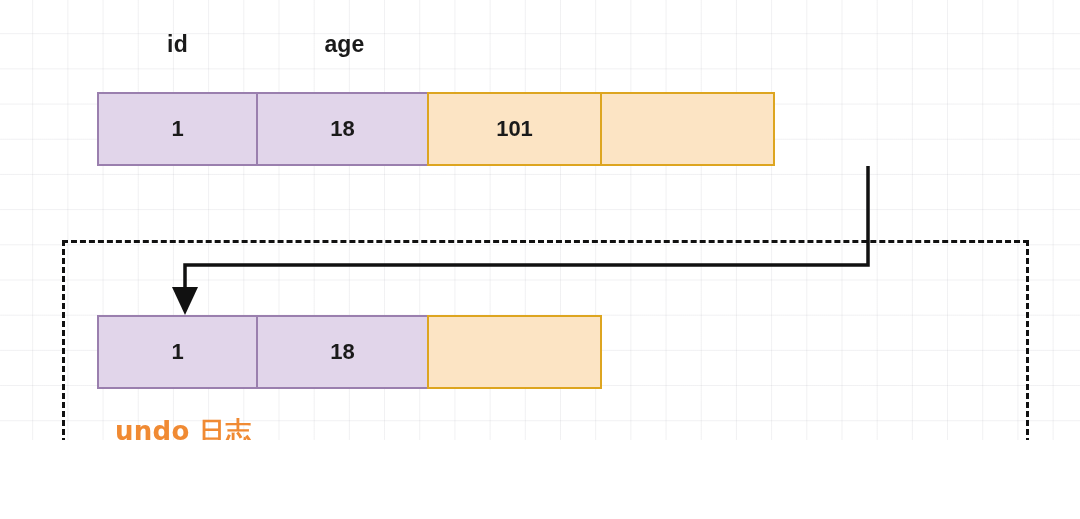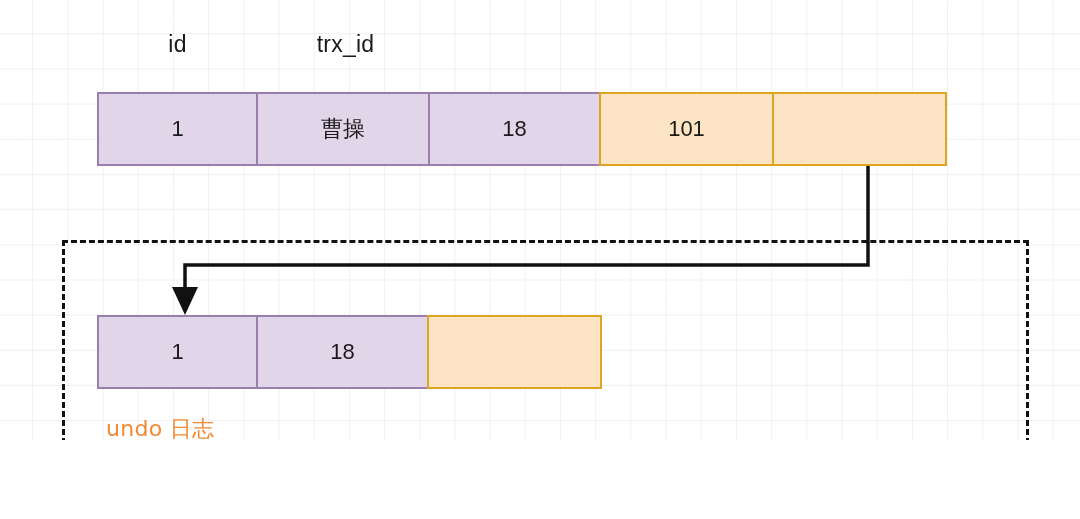--- a/index.html
+++ b/index.html
@@ -18,20 +18,21 @@
     position: relative;
     width: 1080px;
     height: 440px;
     background-color: #ffffff;
     background-image:
       linear-gradient(to right, rgba(170,170,180,0.17) 1px, transparent 1px),
       linear-gradient(to bottom, rgba(170,170,180,0.17) 1px, transparent 1px);
     background-size: 35.2px 35.2px;
     background-position: -3px -2px;
     overflow: hidden;
+    font-weight: bold;
   }
 
   
   .header-row {
     position: absolute;
     left: 97px;
     top: 24px;
     width: 858px;
     height: 40px;
     display: flex;
@@ -92,23 +93,23 @@
     top: 240px;
     width: 967px;
     height: 249px;
     border: 3px dashed #111111;
     box-sizing: border-box;
     background: transparent;
   }
 
   #undo-label {
     position: absolute;
-    left: 106px;
+    left: 115px;
     top: 414px;
-    font-size: 22px;
+    font-size: 26px;
     color: #f08a33;
     letter-spacing: 0.3px;
     font-family: "DejaVu Sans", "Liberation Sans", sans-serif;
     white-space: nowrap;
   }
 
   
   #pointer-arrow {
     position: absolute;
     left: 0;
@@ -118,26 +119,25 @@
     pointer-events: none;
   }
 </style>
 </head>
 <body>
 
 <div id="canvas">
 
   <div class="header-row">
     <div class="header-cell col-id">id</div>
-    <div class="header-cell col-trx">trx_id</div>
+    <div class="header-cell col-age">age</div>
   </div>
 
   <div class="record-row" id="row-current">
     <div class="cell cell-purple col-id">1</div>
-    <div class="cell cell-purple col-name cell-cn">曹操</div>
     <div class="cell cell-purple col-age">18</div>
     <div class="cell cell-orange col-trx">101</div>
     <div class="cell cell-orange col-roll"></div>
   </div>
 
   <div id="undo-box"></div>
 
   <div class="record-row" id="row-undo">
     <div class="cell cell-purple col-id">1</div>
     <div class="cell cell-purple col-age">18</div>

